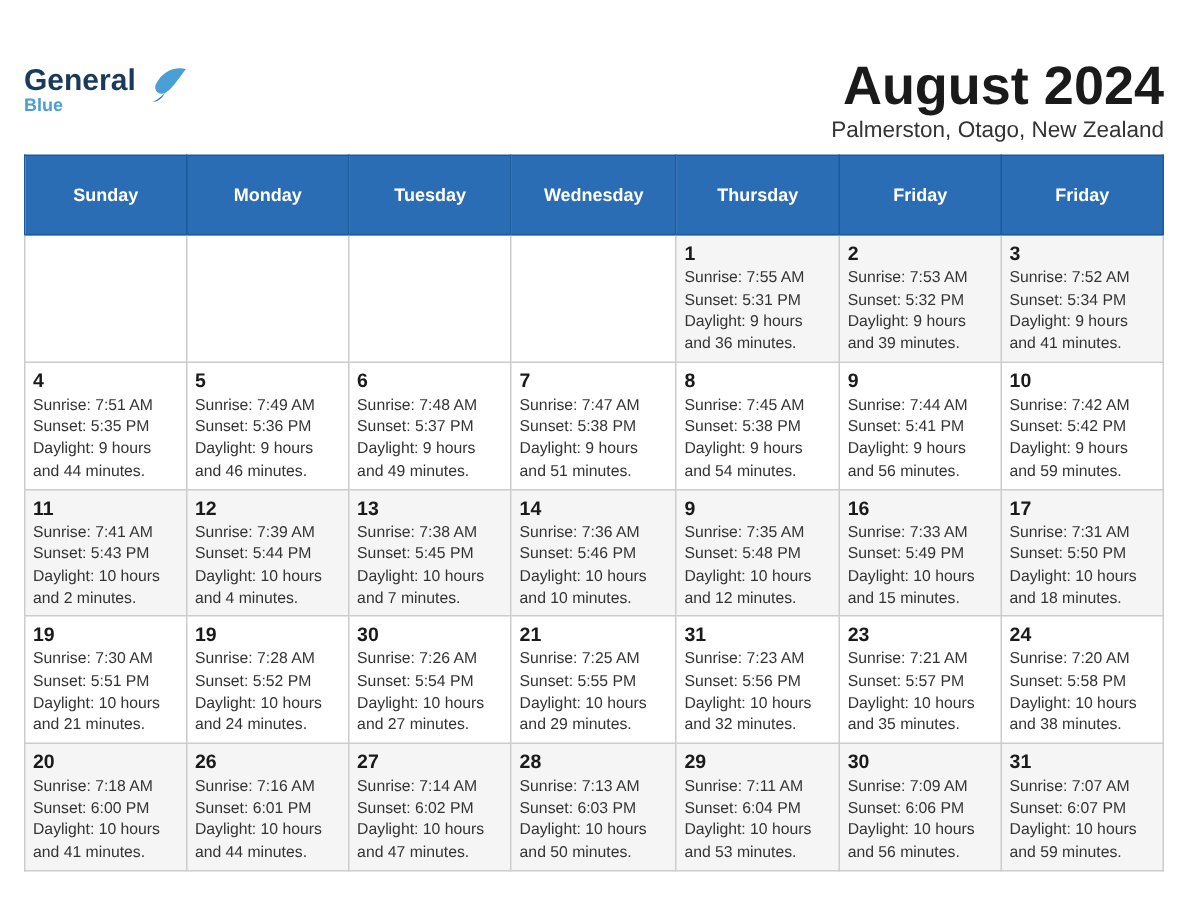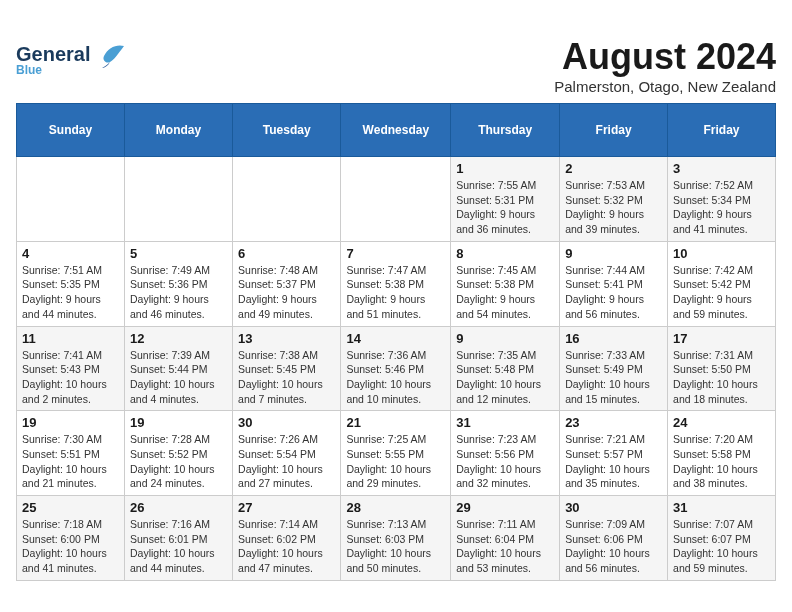--- a/index.html
+++ b/index.html
@@ -217,21 +217,21 @@
           <span class="day-num">23</span>
           <div class="day-info">Sunrise: 7:21 AM<br>Sunset: 5:57 PM<br>Daylight: 10 hours and 35 minutes.</div>
         </td>
         <td>
           <span class="day-num">24</span>
           <div class="day-info">Sunrise: 7:20 AM<br>Sunset: 5:58 PM<br>Daylight: 10 hours and 38 minutes.</div>
         </td>
       </tr>
       <tr>
         <td>
-          <span class="day-num">25</span>
+          <span class="day-num">20</span>
           <div class="day-info">Sunrise: 7:18 AM<br>Sunset: 6:00 PM<br>Daylight: 10 hours and 41 minutes.</div>
         </td>
         <td>
           <span class="day-num">26</span>
           <div class="day-info">Sunrise: 7:16 AM<br>Sunset: 6:01 PM<br>Daylight: 10 hours and 44 minutes.</div>
         </td>
         <td>
           <span class="day-num">27</span>
           <div class="day-info">Sunrise: 7:14 AM<br>Sunset: 6:02 PM<br>Daylight: 10 hours and 47 minutes.</div>
         </td>

